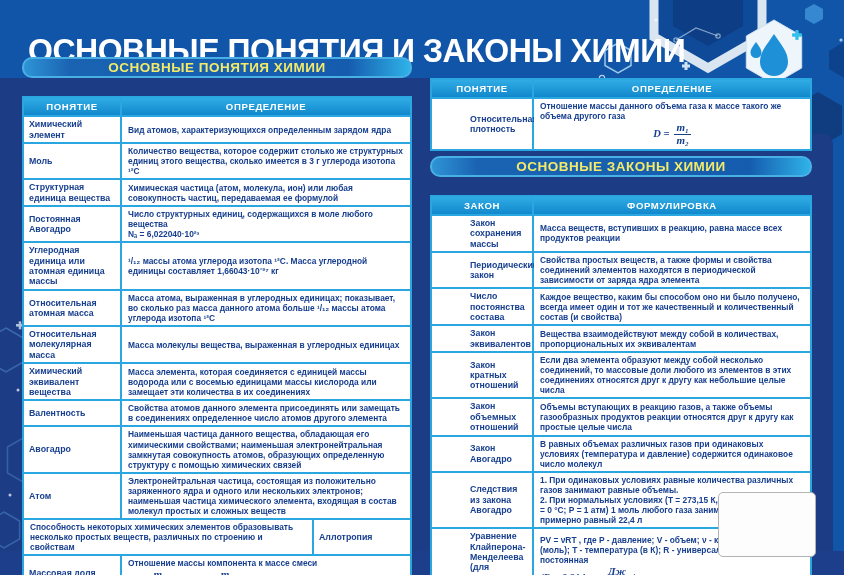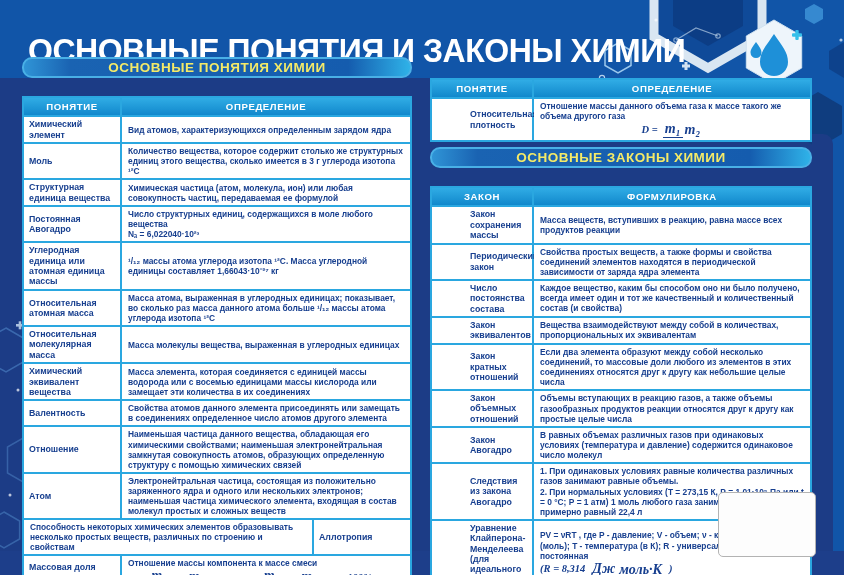--- a/index.html
+++ b/index.html
@@ -52,21 +52,21 @@
   }
   .hrow .defh{flex:1;}
   .hrow .term{align-items:center;}
 
   .formula{
     display:flex;align-items:center;gap:5px;flex-wrap:wrap;
     font-family:"Liberation Serif",serif;font-style:italic;font-weight:bold;
     color:#173f8f;font-size:10.5px;margin-top:1px;
   }
   .formula.center{justify-content:center;}
-  .frac{display:inline-flex;flex-direction:row;align-items:flex-end;line-height:1.05;font-size:14px;}
+  .frac{display:inline-flex;flex-direction:column;align-items:flex-end;line-height:1.05;font-size:11px;}
   .frac .num{border-bottom:1px solid #173f8f;padding:0 2px;}
   .frac .den{padding:0 2px;}
   sub,sup{font-size:.62em;font-style:normal;}
   .frac sub{font-size:.7em;}
 
   .blank-box{
     position:absolute;left:718px;top:492px;width:96px;height:63px;
     background:#fdfdfd;border:1px solid #b3b3b3;border-radius:5px;z-index:5;
   }
   .decor{position:absolute;z-index:1;pointer-events:none;}
@@ -214,21 +214,21 @@
           <div class="text">Масса элемента, которая соединяется с единицей массы водорода или с восемью единицами массы кислорода или замещает эти количества в их соединениях</div>
         </div>
       </div>
       <div class="trow">
         <div class="cell term">Валентность</div>
         <div class="cell def">
           <div class="text">Свойства атомов данного элемента присоединять или замещать в соединениях определенное число атомов другого элемента</div>
         </div>
       </div>
       <div class="trow">
-        <div class="cell term">Отношение</div>
+        <div class="cell term">Авогадро</div>
         <div class="cell def">
           <div class="text">Наименьшая частица данного вещества, обладающая его химическими свойствами; наименьшая электронейтральная замкнутая совокупность атомов, образующих определенную структуру с помощью химических связей</div>
         </div>
       </div>
       <div class="trow">
         <div class="cell term">Атом</div>
         <div class="cell def">
           <div class="text">Электронейтральная частица, состоящая из положительно заряженного ядра и одного или нескольких электронов; наименьшая частица химического элемента, входящая в состав молекул простых и сложных веществ</div>
         </div>
       </div>

